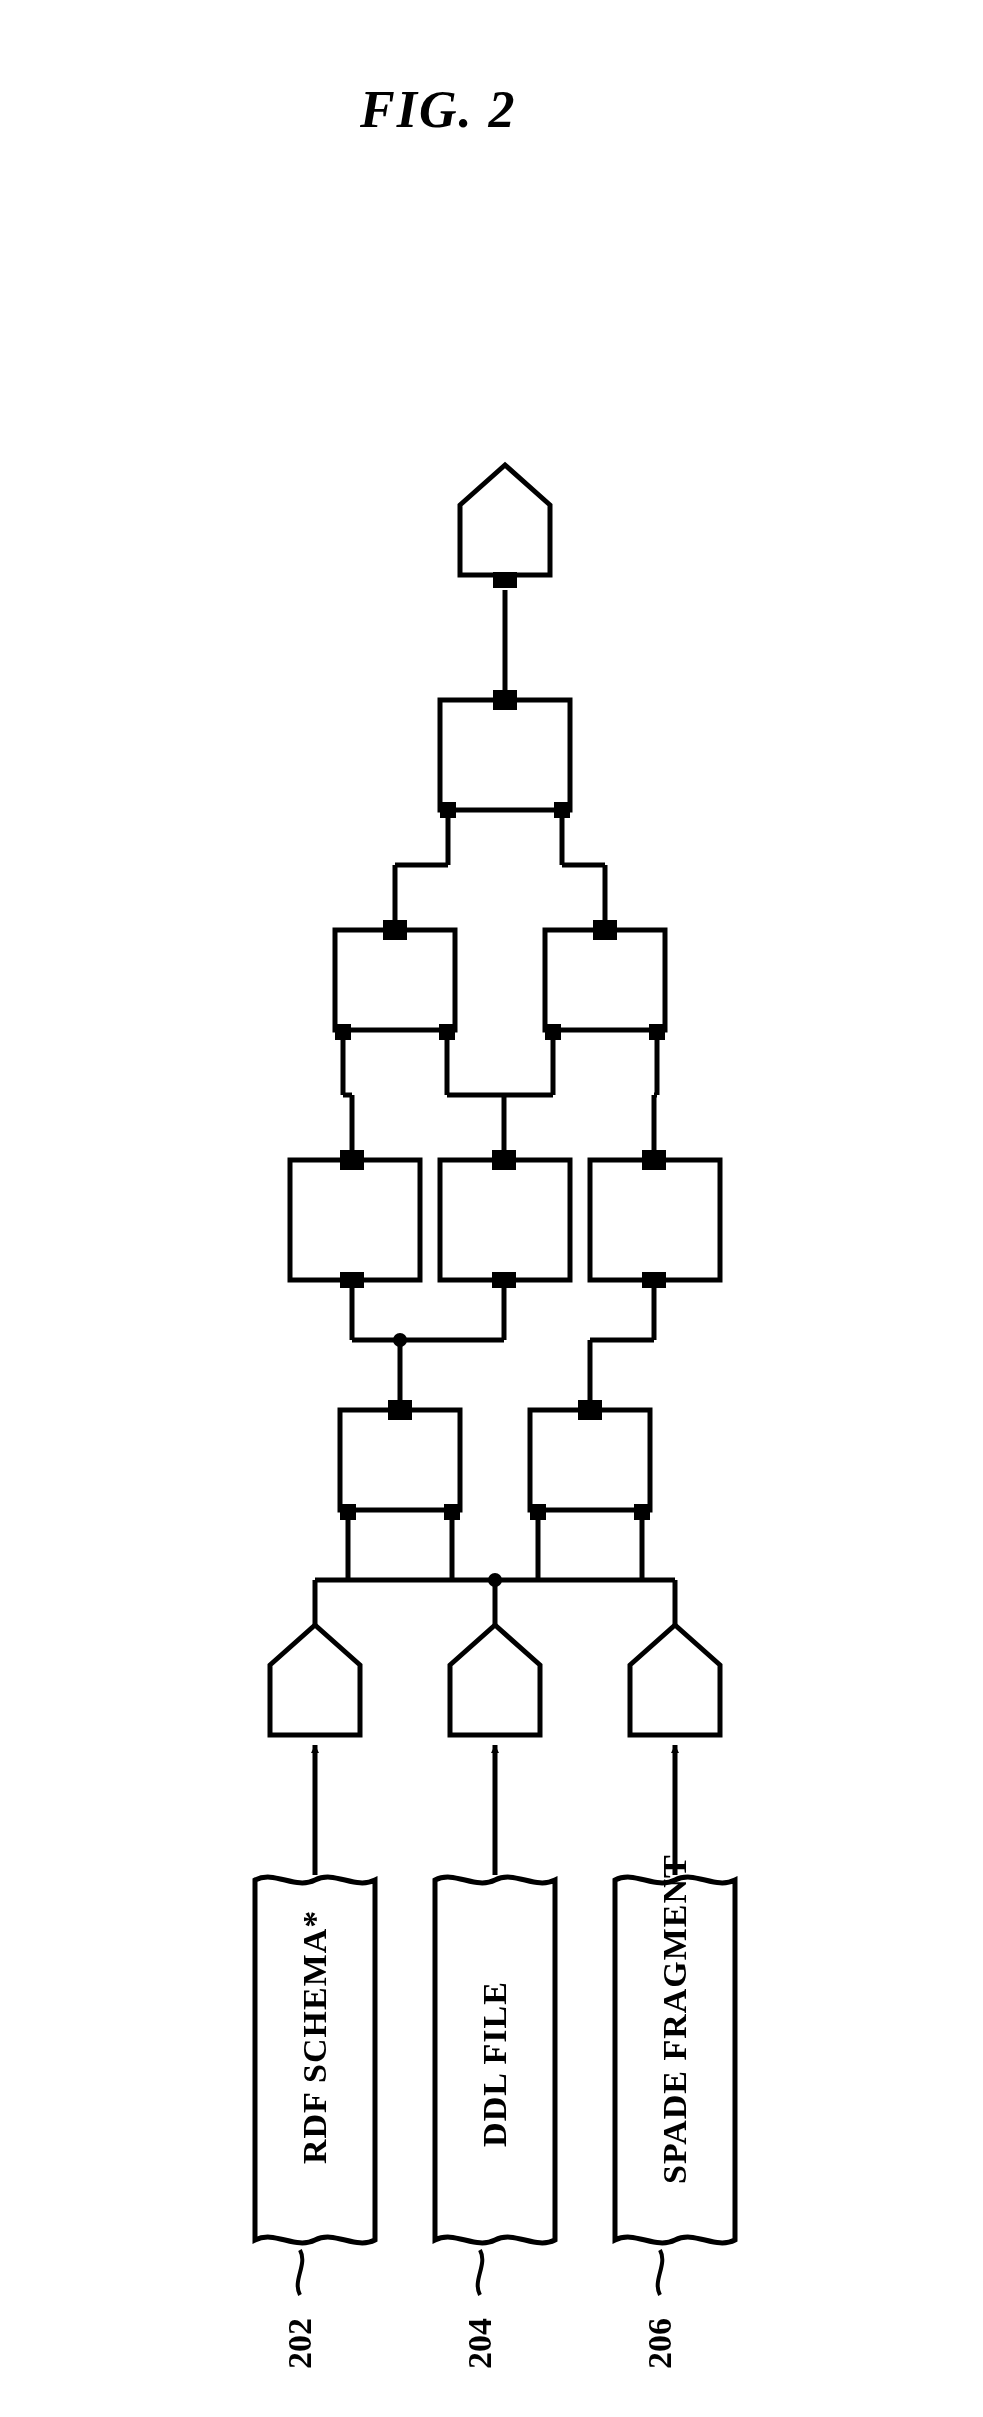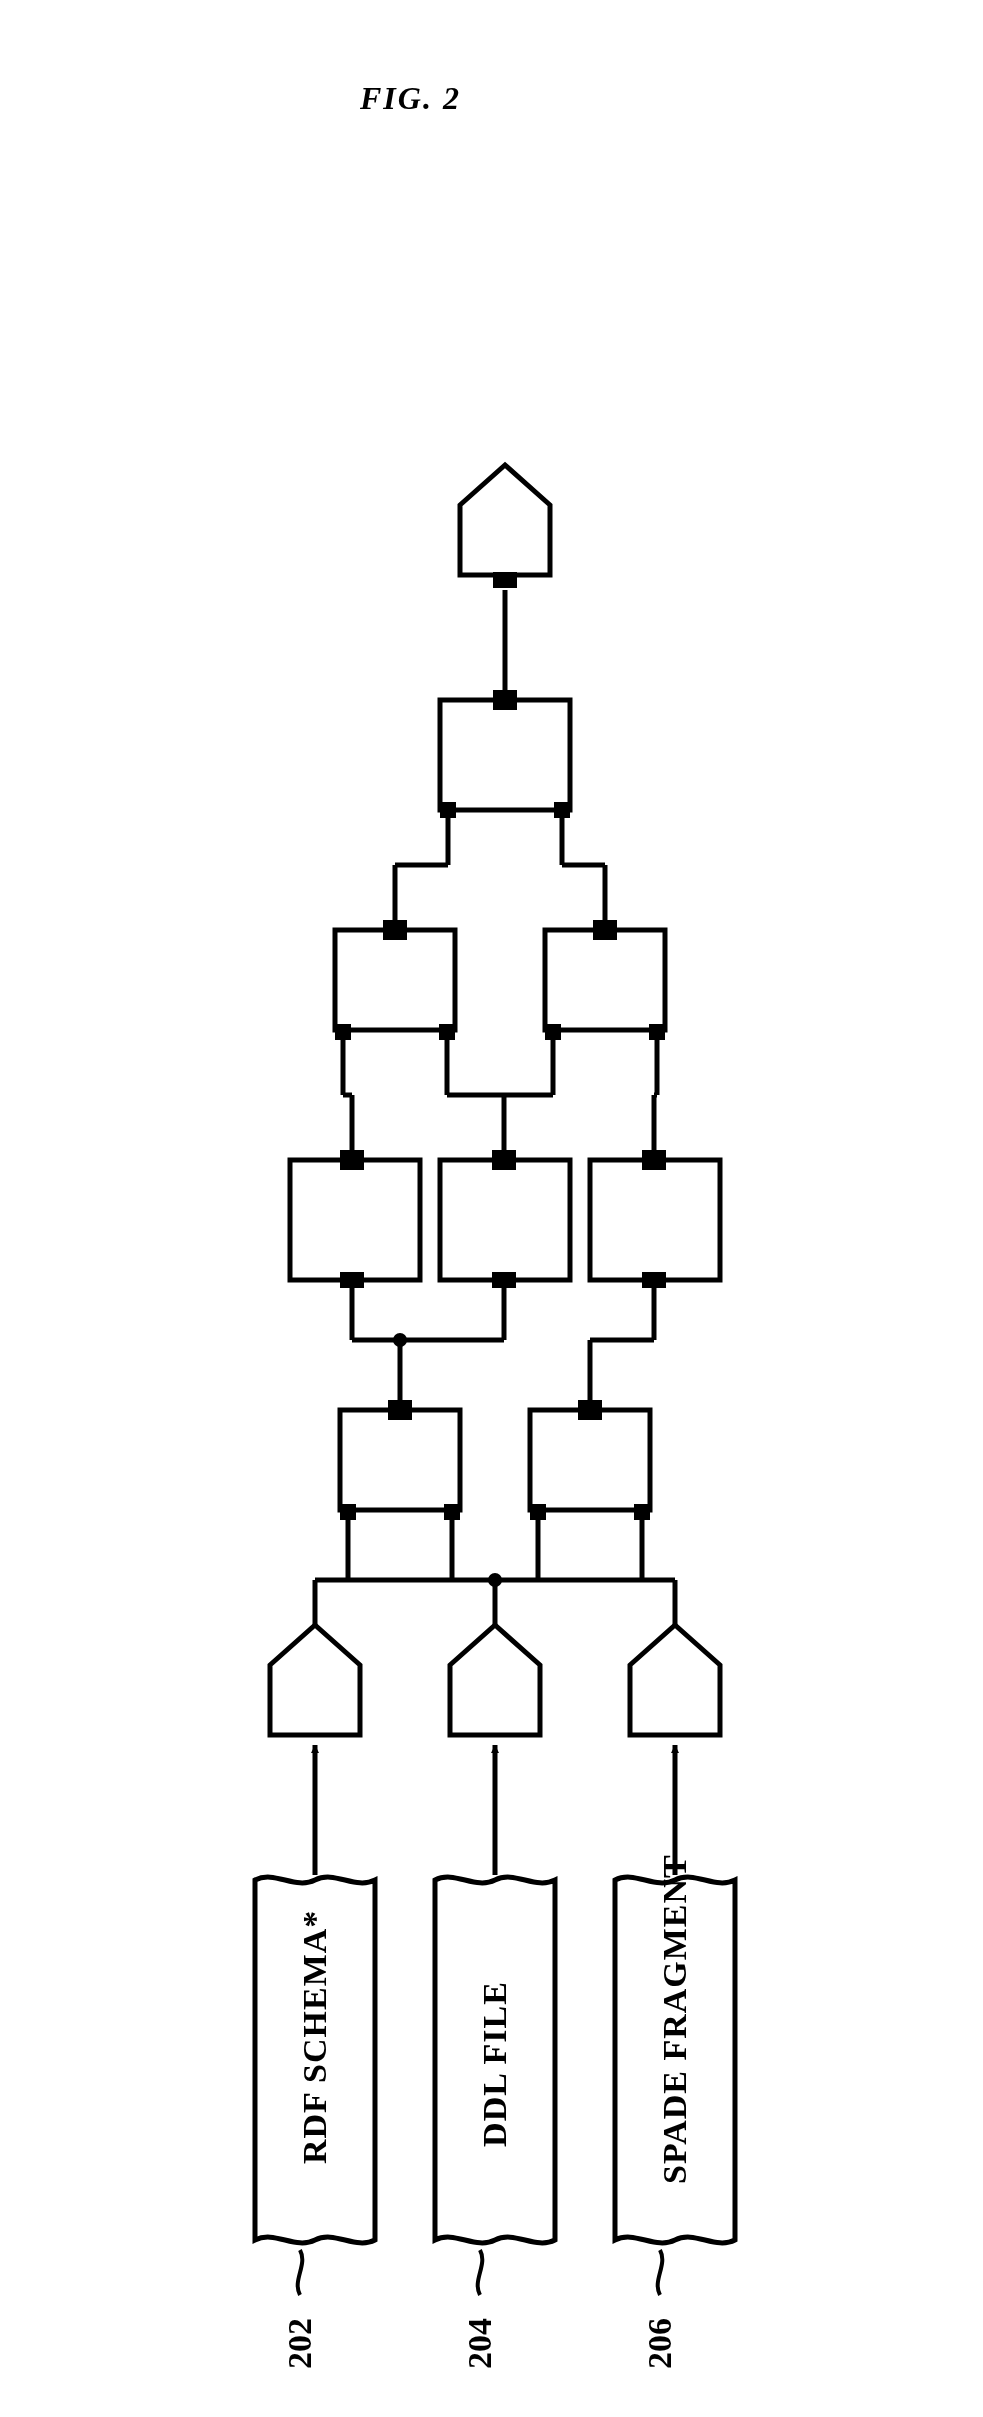--- a/index.html
+++ b/index.html
@@ -8,21 +8,21 @@
     padding: 0;
     background: #fff;
     font-family: Georgia, 'Times New Roman', serif;
     width: 983px;
     height: 2417px;
     position: relative;
   }
   .fig-title {
     position: absolute;
     font-style: italic;
-    font-size: 32px;
+    font-size: 52px;
     font-weight: bold;
     letter-spacing: 2px;
     text-align: right;
   }
   svg { position: absolute; top: 0; left: 0; }
   .doc-label {
     position: absolute;
     transform: rotate(-90deg);
     transform-origin: center;
     font-size: 34px;

